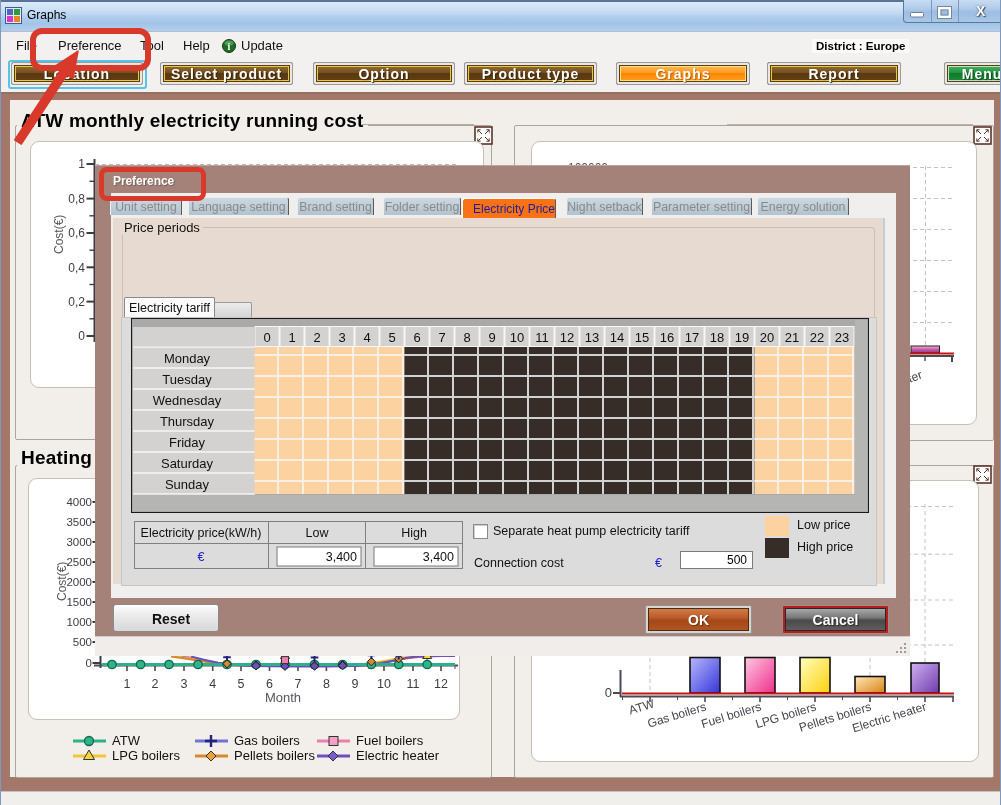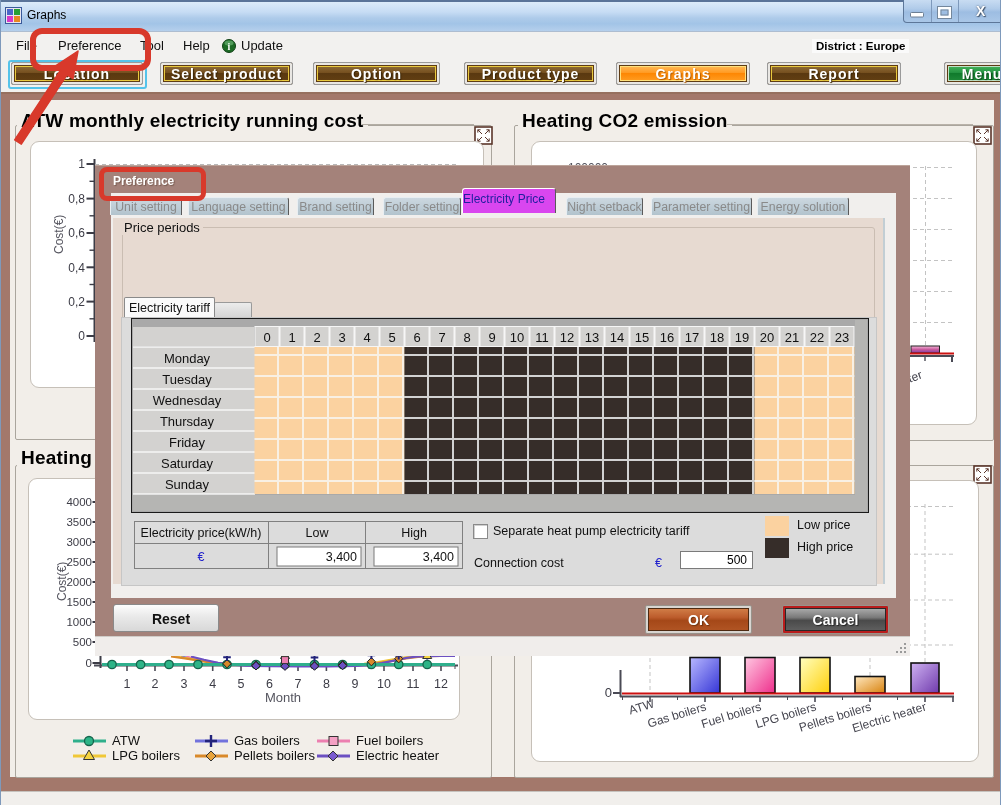--- a/index.html
+++ b/index.html
@@ -34,22 +34,22 @@
   
   #client{left:10px;top:100px;width:984px;height:677px;background:#f2eee9;}
   .gbox{border:1px solid #aaa59d;border-radius:2px;}
   .gtitle{font-size:19px;font-weight:bold;color:#000;background:#f2eee9;padding:0 4px;letter-spacing:0.2px;}
   .chartbox{background:#fff;border:1px solid #c6c0b8;border-radius:9px;}
   #bottomstrip{left:0;top:791px;width:1001px;height:14px;background:#f1efec;border-top:1px solid #c5c2be;box-sizing:border-box;}
   .vline{width:1px;background:#7e99bb;}
   .tabi{top:197px;height:18px;background:linear-gradient(#ccd8e0,#b2c3cd);border-right:1px solid #5a5a5a;
     border-left:1px solid #e8eef2;border-top:1px solid #e8eef2;border-radius:3px 3px 0 0;
     font-size:12.3px;color:#8a8a8a;text-align:center;line-height:18px;box-sizing:border-box;white-space:nowrap;overflow:hidden;}
-  .taba{top:188px;height:25px;background:#d946ef;border-right:1px solid #5a5a5a;border-left:1px solid #fff;
-    border-top:1px solid #fff;border-radius:3px 3px 0 0;font-size:12px;color:#1f1f9e;text-align:left;line-height:21px;box-sizing:border-box;white-space:nowrap;}
+  .taba{top:198px;height:25px;background:#f97316;border-right:1px solid #5a5a5a;border-left:1px solid #fff;
+    border-top:1px solid #fff;border-radius:3px 3px 0 0;font-size:12px;color:#1f1f9e;text-align:right;line-height:21px;box-sizing:border-box;white-space:nowrap;}
 </style>
 </head>
 <body>
 <div id="win">
 
   <div class="abs" id="titlebar"></div>
   <div class="abs" id="appicon">
     <svg width="17" height="17">
       <rect x="0.5" y="0.5" width="16" height="16" fill="#e8e6f0" stroke="#3a5a9a"></rect>
       <rect x="2" y="2" width="6" height="6" fill="#4a66c8"></rect>
@@ -87,21 +87,21 @@
   </div>
   <div class="abs mitem" style="left:241px;">Update</div>
   <div class="abs" id="district">District : Europe</div>
 
   <div class="abs tbtn" style="left:11px;width:132px;">
       <div class="inner">Location</div>
     </div>
   <div class="abs tbtn" style="left:160px;width:133px;padding-left:18px;">
       <div class="inner">Select product</div>
     </div>
-  <div class="abs tbtn" style="left:313px;width:127px;">
+  <div class="abs tbtn" style="left:313px;width:142px;">
       <div class="inner">Option</div>
     </div>
   <div class="abs tbtn" style="left:464px;width:133px;">
       <div class="inner">Product type</div>
     </div>
   <div class="abs tbtn orange" style="left:616px;width:134px;">
       <div class="inner">Graphs</div>
     </div>
   <div class="abs tbtn" style="left:767px;width:134px;">
       <div class="inner">Report</div>
@@ -152,21 +152,20 @@
       <line x1="59.5" y1="40.3" x2="64.5" y2="40.3"></line>
         <line x1="59.5" y1="74.8" x2="64.5" y2="74.8"></line>
       <line x1="59.5" y1="109.2" x2="64.5" y2="109.2"></line>
         <line x1="59.5" y1="143.5" x2="64.5" y2="143.5"></line>
       <line x1="59.5" y1="177.8" x2="64.5" y2="177.8"></line>
     </g>
     <line x1="65" y1="23.5" x2="427" y2="23.5" stroke="#b9b9b9" stroke-width="1" stroke-dasharray="4 3"></line>
   </svg>
 
   <div class="abs gbox" style="left:514px;top:125px;width:478px;height:314px;"></div>
-  <div class="abs gtitle" style="left:518px;top:110px;">Heating CO2 emission</div>
   <div class="abs" style="left:727px;top:124px;width:246px;border-top:1px solid #b9b2a9;"></div>
   <div class="abs" style="left:973px;top:126px;">
     <svg width="19" height="19">
         <rect x="1" y="1" width="17" height="17" fill="#fff" stroke="#5a352a" stroke-width="1.6"></rect>
       <g stroke="#5a352a" stroke-width="1" fill="none">
         <path d="M8 8 L3.8 3.8 M3.8 6.6 L3.8 3.8 L6.6 3.8"></path>
           <path d="M11 8 L15.2 3.8 M12.4 3.8 L15.2 3.8 L15.2 6.6"></path>
         <path d="M8 11 L3.8 15.2 M3.8 12.4 L3.8 15.2 L6.6 15.2"></path>
           <path d="M11 11 L15.2 15.2 M15.2 12.4 L15.2 15.2 L12.4 15.2"></path>
       </g>

